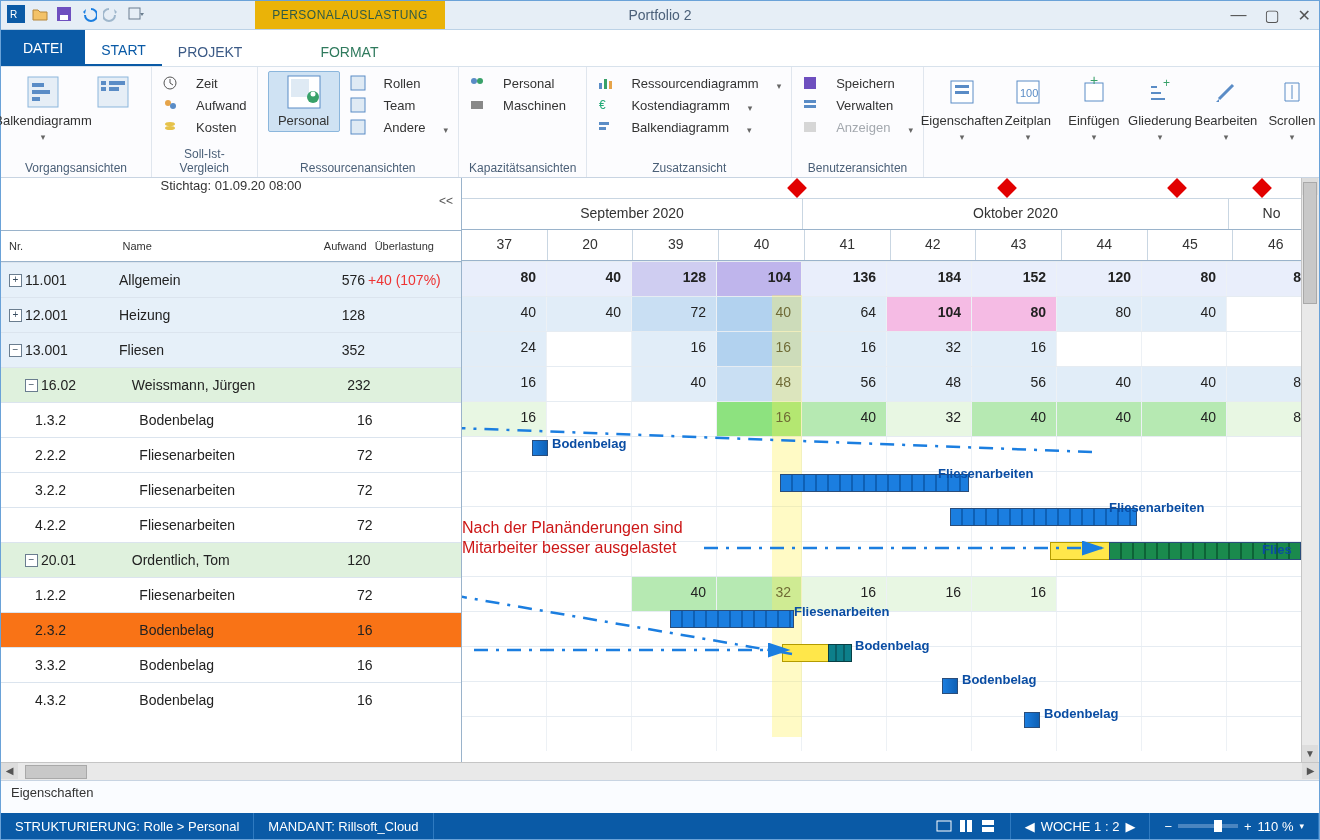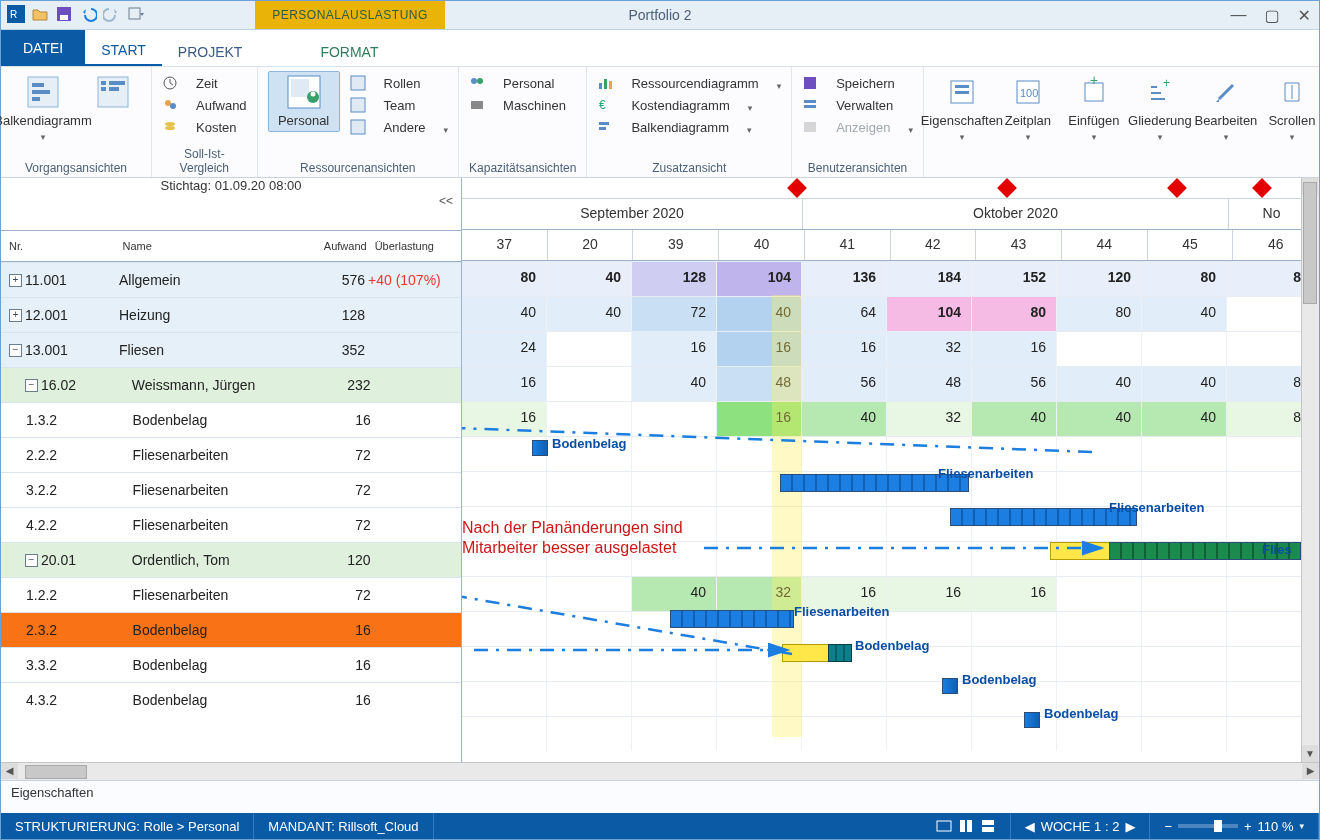--- a/index.html
+++ b/index.html
@@ -46,21 +46,21 @@
   .rows{overflow:hidden}
   .row{height:34px;display:flex;align-items:center;border-top:1px solid #dbe4ee;font-size:14px}
   .row .cell-nr{width:110px;padding-left:6px;display:flex;align-items:center;gap:3px}
   .row .cell-name{width:168px}
   .row .cell-auf{width:78px;text-align:right}
   .row .cell-over{width:90px;text-align:left;padding-left:3px}
   .row.l1{background:#e6f0f9}
   .row.l1 .cell-nr{padding-left:8px}
   .row.l2{background:#dff1dd}
   .row.l2 .cell-nr{padding-left:24px}
-  .row.l3 .cell-nr{padding-left:25px}
+  .row.l3 .cell-nr{padding-left:34px}
   .row.pink{background:#f97316}
   .exp{width:11px;height:11px;border:1px solid #6a7d8f;font-size:10px;line-height:9px;text-align:center;color:#3a4d5f;background:#fff}
   .over-red{color:#e33}
   
   .rightpane{flex:1;overflow:hidden;position:relative}
   .timeheaders{position:relative}
   .diamond-row{height:20px;position:relative}
   .dia{position:absolute;top:3px;width:14px;height:14px;background:#e20000;transform:rotate(45deg)}
   .month-row{height:30px;display:flex;border-bottom:1px solid #9ab3cb;border-top:1px solid #c9d6e2}
   .month-cell{border-right:1px solid #c9d6e2;text-align:center;padding-top:6px;color:#333;font-size:14px}

